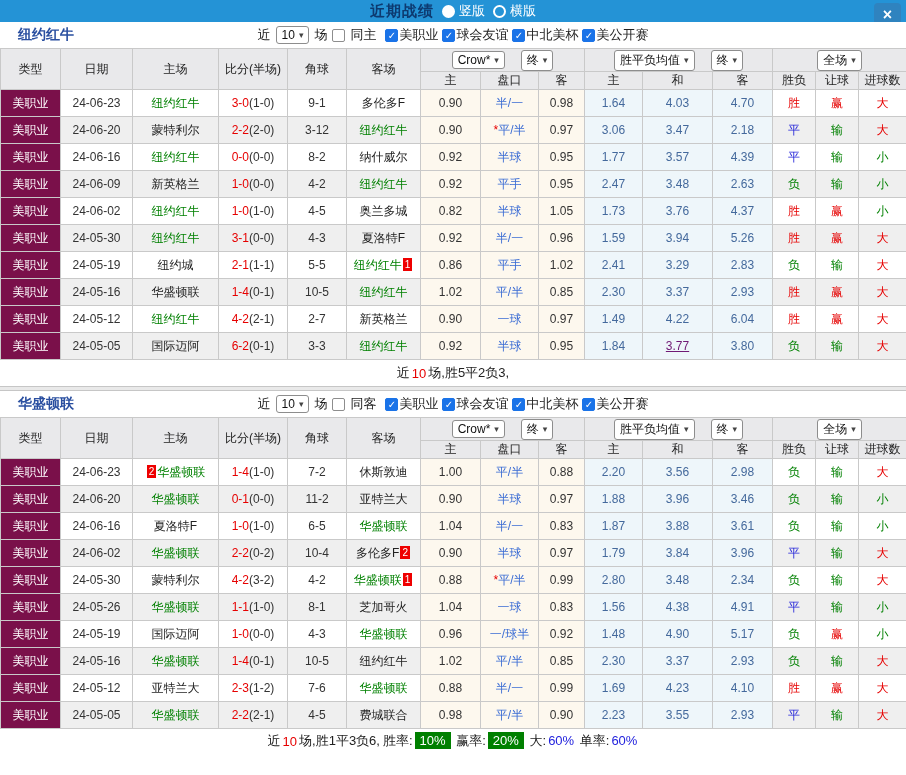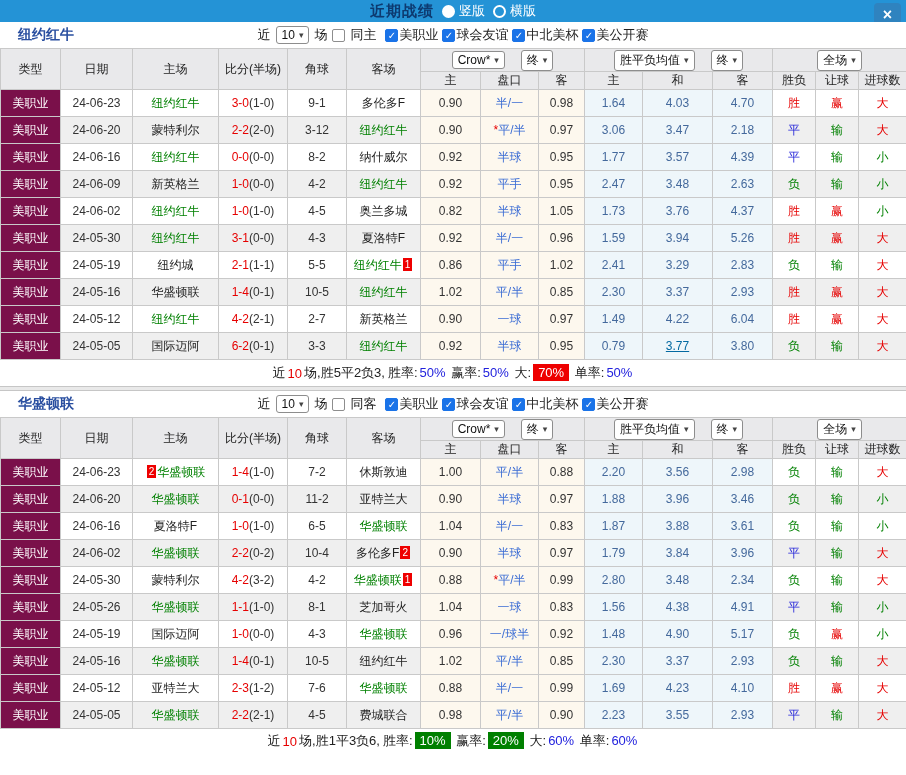--- a/index.html
+++ b/index.html
@@ -53,21 +53,21 @@
   td.c-handi  { color:#3b6cd4; }
   .tname { color:#222; }
   .tname.focus { color:#008000; }
   .ft { color:#e60000; }
   .ht { color:#333; }
   .badge { background:#ee0000; color:#fff; font-size:10px; line-height:13px;
     padding:0 2px; display:inline-block; margin:0 1px; vertical-align:1px; }
   .badge:empty, .star:empty { display:none; }
   .star { color:#e60000; }
   .t-red { color:#e60000; } .t-blue { color:#2626d9; } .t-green { color:#008000; }
-  .hot { color:#0369a1; text-decoration:underline; }
+  .hot { color:#701a75; text-decoration:underline; }
 
   
   .summary { height:26px; display:flex; align-items:center; justify-content:center;
     font-size:13px; color:#222; }
   .summary span { margin:0 1px; }
   .sv-blue { color:#2222dd; }
   .sv-redbg { background:#ee0000; color:#fff; padding:1px 5px; }
   .sv-greenbg { background:#008000; color:#fff; padding:1px 5px; }
   .s-red { color:#e60000; }
 
@@ -334,35 +334,34 @@
         <tr class="even">
     <td class="c-league">美职业</td>
     <td>24-05-05</td>
     <td><span class="tname">国际迈阿</span></td>
     <td><span class="ft">6-2</span><span class="ht">(0-1)</span></td>
     <td>3-3</td>
     <td><span class="tname focus">纽约红牛</span></td>
     <td class="c-cream">0.92</td>
     <td class="c-cream c-handi"><span>半球</span></td>
     <td class="c-cream">0.95</td>
-    <td class="c-blue">0.79</td>
+    <td class="c-blue">1.84</td>
     <td class="c-blue"><span class="hot">3.77</span></td>
     <td class="c-blue">3.80</td>
     <td class="t-green">负</td>
     <td class="t-green">输</td>
     <td class="t-red">大</td>
   </tr>
       </tbody>
   </table>
 
   <div class="summary">
     <span>近</span>
       <span class="s-red">10</span>
       <span>场,胜5平2负3,</span>
-    <span class="summary-items"><span> 胜率:</span><span class="sv-blue">50%</span><span> 赢率:</span><span class="sv-blue">50%</span><span> 大:</span><span class="sv-redbg">70%</span><span> 单率:</span><span class="sv-blue">50%</span></span>
   </div>
 
   <div class="divider"></div>
 
   <div class="control-row">
     <span class="team-name">华盛顿联</span>
     <span class="controls">
       <span>近</span>
       <span class="sel">
           <span>10</span>

